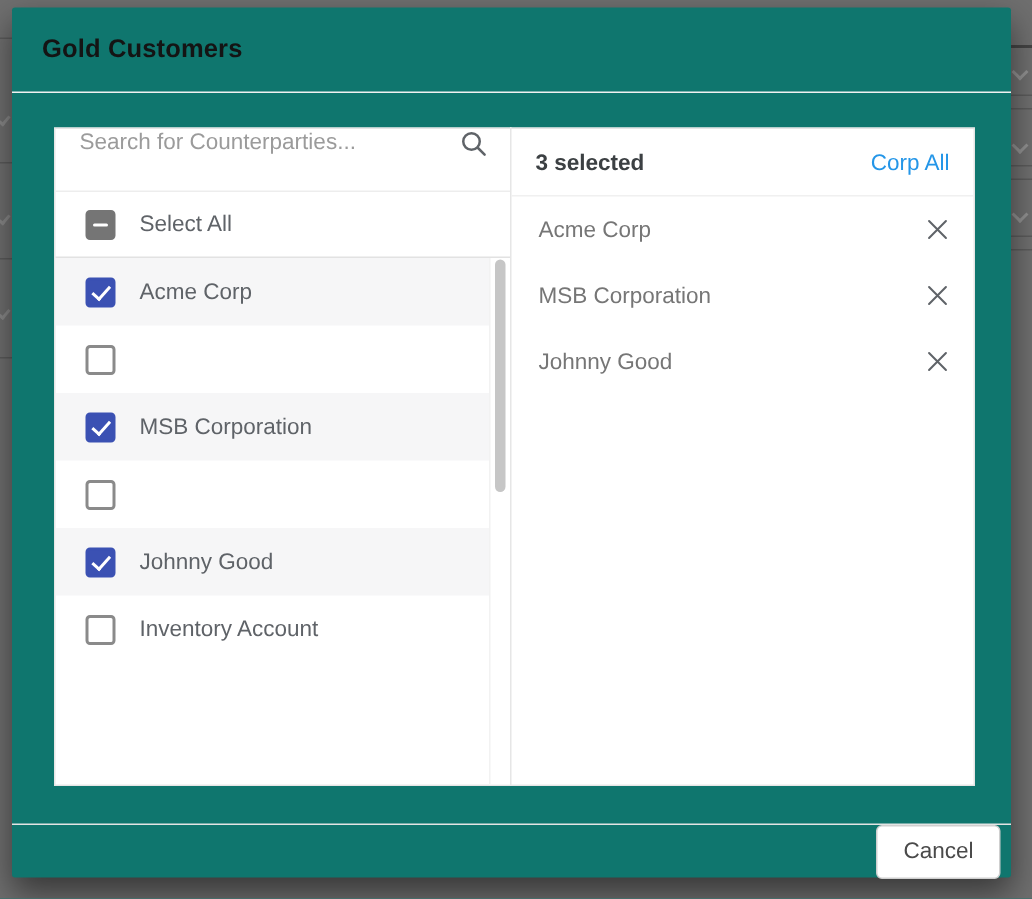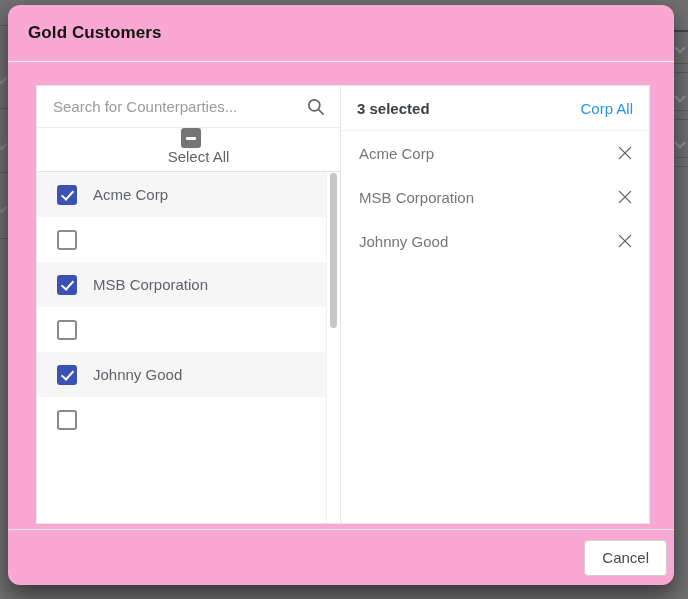--- a/index.html
+++ b/index.html
@@ -10,37 +10,37 @@
   
   .bg-strip { position:absolute; top:0; height:599px; overflow:hidden; }
   .bg-strip.right { left:674px; width:14px; }
   .bg-strip.left  { left:0; width:8px; }
   .bg-rowline { position:absolute; left:0; width:100%; height:1px; background:rgba(0,0,0,.18); }
   .bg-rowline.dark { height:2px; background:rgba(0,0,0,.38); }
   .bg-chevron { position:absolute; left:2px; width:8px; height:8px; border-right:2px solid #9d9d9d; border-bottom:2px solid #9d9d9d; transform:rotate(45deg); opacity:.75; }
   .bg-check { position:absolute; left:1px; width:4px; height:8px; border-right:2px solid #9a9a9a; border-bottom:2px solid #9a9a9a; transform:rotate(40deg); opacity:.6; }
 
   
-  .modal { position:absolute; left:8px; top:5px; width:666px; height:580px; background:#f9a8d4;
-           border-radius:12px; box-shadow:0 10px 22px rgba(0,0,0,.5); }
+  .modal { position:absolute; left:8px; top:5px; width:666px; height:580px; background:#0f766e;
+           border-radius:2px; box-shadow:0 10px 22px rgba(0,0,0,.5); }
   .modal-header { height:57px; border-bottom:1px solid #f1f1f1; display:flex; align-items:center; padding-left:20px; }
   .modal-title { font-size:17px; font-weight:700; color:#141414; letter-spacing:.1px; }
 
   .modal-body { position:absolute; left:0; top:58px; right:0; bottom:48px; }
   .panel { position:absolute; top:22px; height:439px; border:1px solid #e6e6e6; background:#fff; }
   .left-panel { left:28px; width:305px; }
   .right-panel { left:332px; width:310px; }
 
   
-  .search-row { height:42px; display:flex; align-items:center; padding:0 14px 0 16px; border-bottom:1px solid #ededed; }
+  .search-row { height:42px; display:flex; align-items:flex-start; padding:0 14px 0 16px; border-bottom:1px solid #ededed; }
   .search-input { flex:1; border:none; outline:none; font-size:15px; color:#3c4043; font-family:inherit; background:transparent; min-width:0; }
   .search-input::placeholder { color:#9b9b9b; }
   .search-icon { display:flex; margin-left:8px; cursor:pointer; }
 
-  .select-all-row { height:44px; display:flex; align-items:center; padding-left:20px; border-bottom:1px solid #e2e2e2; cursor:pointer;flex-direction:column; }
+  .select-all-row { height:44px; display:flex; align-items:center; padding-left:20px; border-bottom:1px solid #e2e2e2; cursor:pointer; }
 
   .list { position:relative; height:351px; overflow:hidden; }
   .row { height:45px; display:flex; align-items:center; padding-left:20px; margin-right:14px; cursor:pointer; }
   .row.checked { background:var(--selected-row-bg,#f6f6f7); }
   .row-label { font-size:15px; color:#5f6368; white-space:nowrap; }
 
   .checkbox { position:relative; width:20px; height:20px; border:2px solid #8a8a8a; border-radius:3px; margin-right:16px; background:#fff; flex:0 0 auto; }
   .checkbox.indeterminate { background:var(--select-all-checkbox,#757575); border-color:var(--select-all-checkbox,#757575); }
   .checkbox.indeterminate::after { content:""; position:absolute; left:3px; top:7px; width:10px; height:2.5px; background:#fff; border-radius:1px; }
   .row.checked .checkbox { background:var(--checkbox-checked,#3b51b3); border-color:var(--checkbox-checked,#3b51b3); }
@@ -52,21 +52,21 @@
 
   
   .selected-header { height:45px; display:flex; align-items:center; justify-content:space-between; padding:0 16px; border-bottom:1px solid #f0f0f0; }
   .selected-count { font-size:15px; color:#3c4043;font-weight:bold; }
   .clear-all { font-size:15px; color:var(--clear-all-link,#2496e8); cursor:pointer; text-decoration:none; }
   .selected-row { height:44px; display:flex; align-items:center; justify-content:space-between; padding:0 15px 0 18px; }
   .selected-label { font-size:15px; color:#767676; }
   .x-icon { display:flex; cursor:pointer; }
 
   
-  .modal-footer { position:absolute; left:0; bottom:0; width:100%; height:56px; border-top:1px solid #e4e4e4;
+  .modal-footer { position:absolute; left:0; bottom:0; width:100%; height:36px; border-top:1px solid #e4e4e4;
                   display:flex; align-items:center; justify-content:flex-end; gap:13px; padding-right:7px; }
   .btn { height:36px; padding:0 17px; border-radius:4px; font-size:15px; font-family:inherit; cursor:pointer; }
   .btn-cancel { background:#fff; border:1px solid #cfcfcf; color:#4a4a4a; }
   .btn-save { background:var(--save-button,#28a745); border:1px solid var(--save-button,#28a745); color:#fff; }
 </style>
 </head>
 <body>
 
 <div class="stage">
 
@@ -142,20 +142,21 @@
               <span class="checkbox"></span>
             </div>
 
             <div class="row checked">
               <span class="checkbox"></span>
               <span class="row-label">Johnny Good</span>
             </div>
 
             <div class="row">
               <span class="checkbox"></span>
+              <span class="row-label">Inventory Account</span>
             </div>
           </div>
       </div>
 
       <div class="panel right-panel">
         <div class="selected-header">
           <span class="selected-count">3 selected</span>
           <a class="clear-all" href="#">Corp All</a>
         </div>
         <div class="selected-list">

